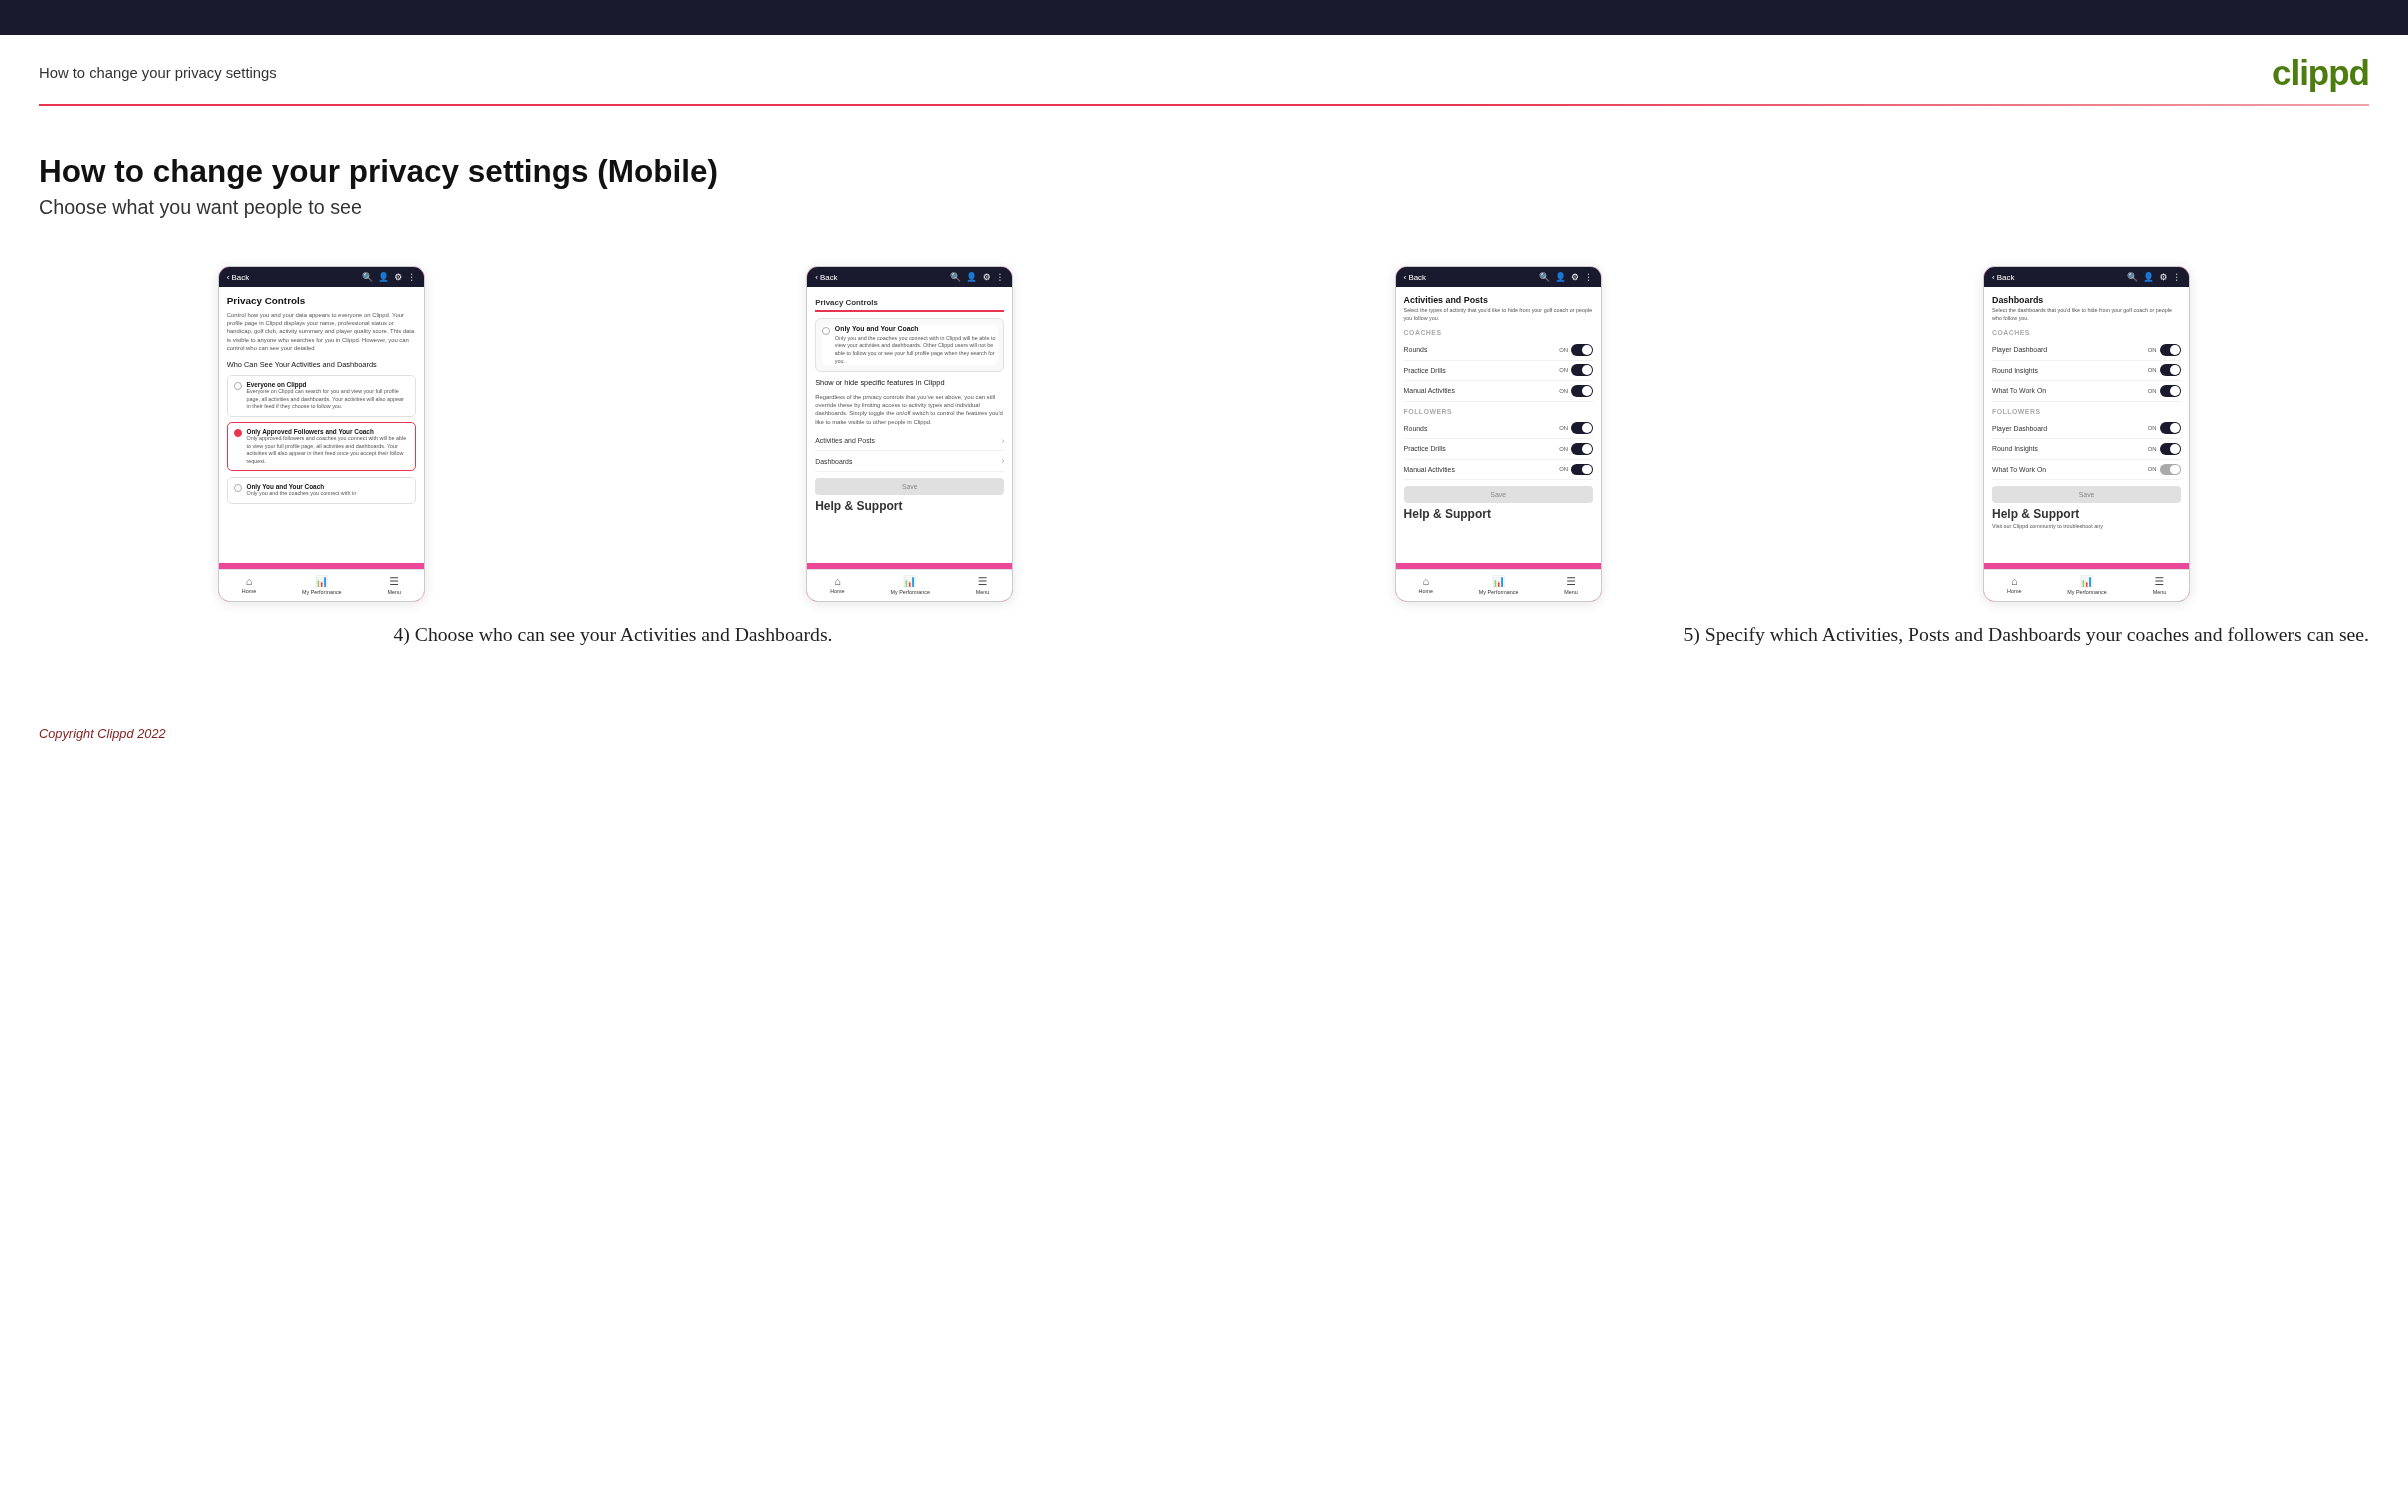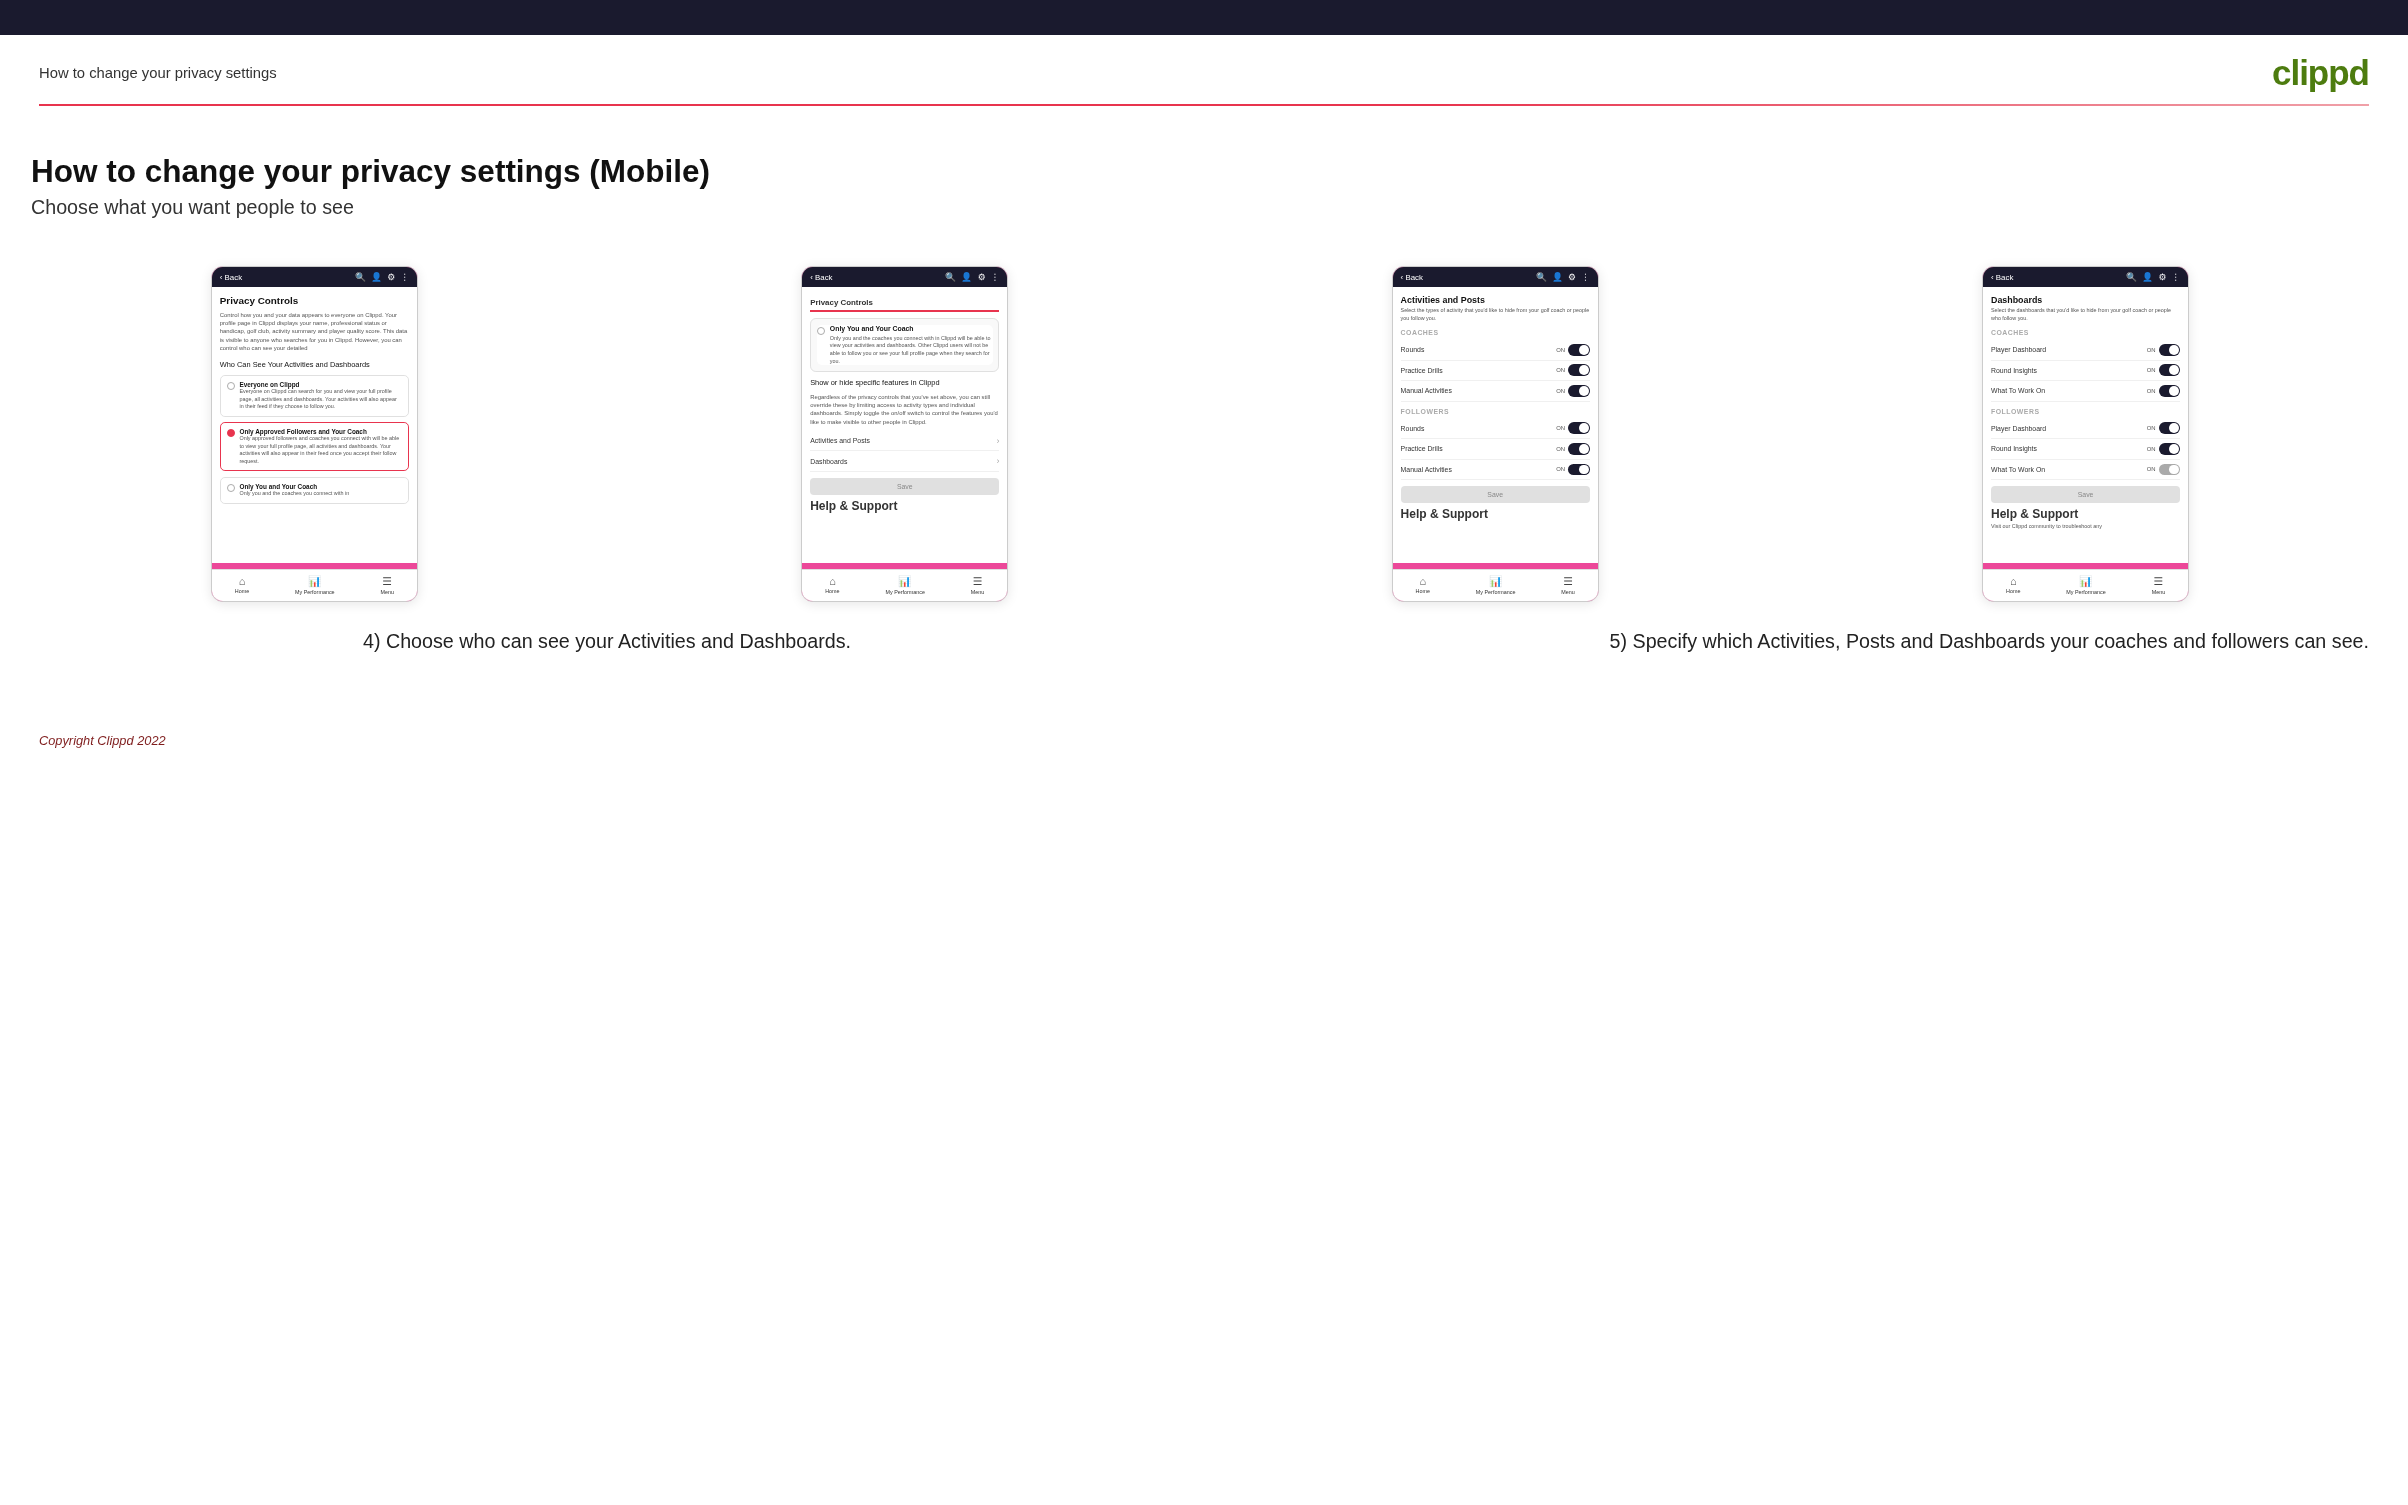--- a/index.html
+++ b/index.html
@@ -37,21 +37,21 @@
 
     
     .header-divider {
       height: 2px;
       background: linear-gradient(to right, #e8344e 60%, #f0a0a8 100%);
       margin: 0 39px;
     }
 
     
     .main-content {
-      padding: 47px 39px 39px 31px;
+      padding: 47px 39px 39px 39px;
     }
     .page-heading {
       font-size: 31.5px;
       font-weight: 800;
       color: #111;
       margin-bottom: 5.9px;
     }
     .page-subheading {
       font-size: 19.7px;
       font-weight: 400;
@@ -326,21 +326,22 @@
     .screenshots-row {
       display: grid;
       grid-template-columns: 1fr 1fr 1fr 1fr;
       gap: 23.6px;
       margin-bottom: 0;
     }
     .captions-row {
       display: grid;
       grid-template-columns: 1fr 1fr 1fr 1fr;
       gap: 34px;
-      margin-top: 26px;
+      margin-top: 19px;
+      font-family: Liberation Serif, serif;
     }
 
     
     .footer {
       padding: 39px 39px 23.6px 39px;
       color: #7f1d1d;
       font-size: 12.8px;
       font-style: italic;
     }
 

